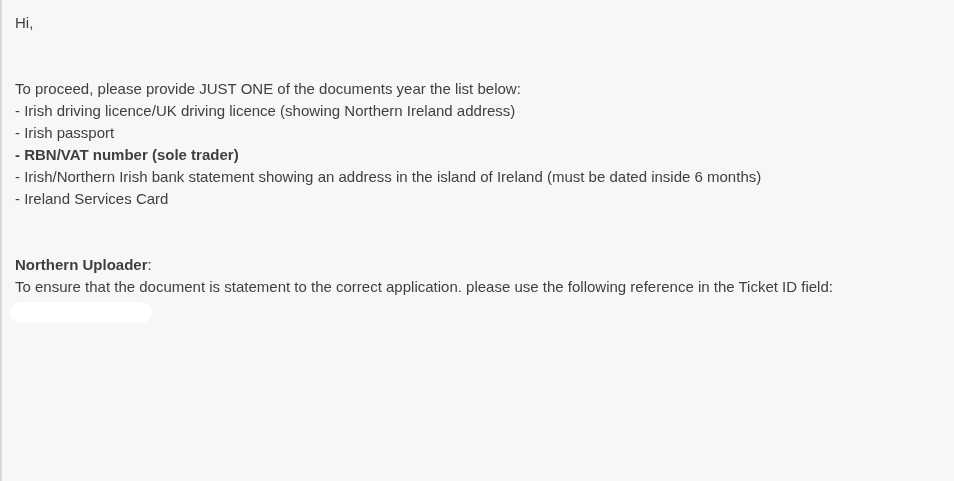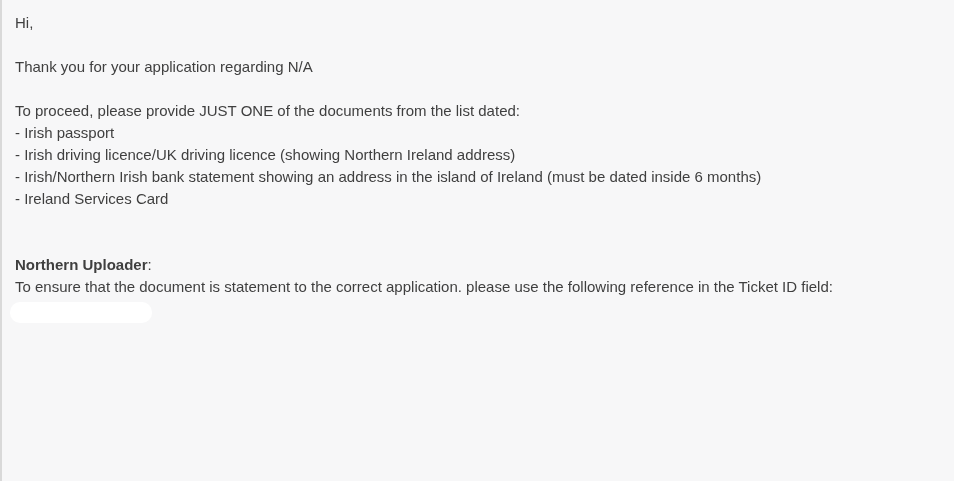--- a/index.html
+++ b/index.html
@@ -50,27 +50,27 @@
   }
 </style>
 </head>
 <body>
 
 <div class="page">
 
   <div class="line">Hi,</div>
   <div class="blank"></div>
 
-  <div class="line">Thank you for your application regarding N/A</div>
   <div class="blank"></div>
 
-  <div class="line">To proceed, please provide JUST ONE of the documents from the list dated:</div>
+  <div class="line">To proceed, please provide JUST ONE of the documents year the list below:</div>
 
+  <div class="line">- Irish driving licence/UK driving licence (showing Northern Ireland address)</div>
   <div class="line">- Irish passport</div>
-  <div class="line">- Irish driving licence/UK driving licence (showing Northern Ireland address)</div>
+  <div class="line bold">- RBN/VAT number (sole trader)</div>
   <div class="line">- Irish/Northern Irish bank statement showing an address in the island of Ireland (must be dated inside 6 months)</div>
   <div class="line">- Ireland Services Card</div>
 
   <div class="blank"></div>
   <div class="blank"></div>
 
   <div class="line">
     <span class="bold">Northern Uploader</span><span>:</span>
   </div>
 

